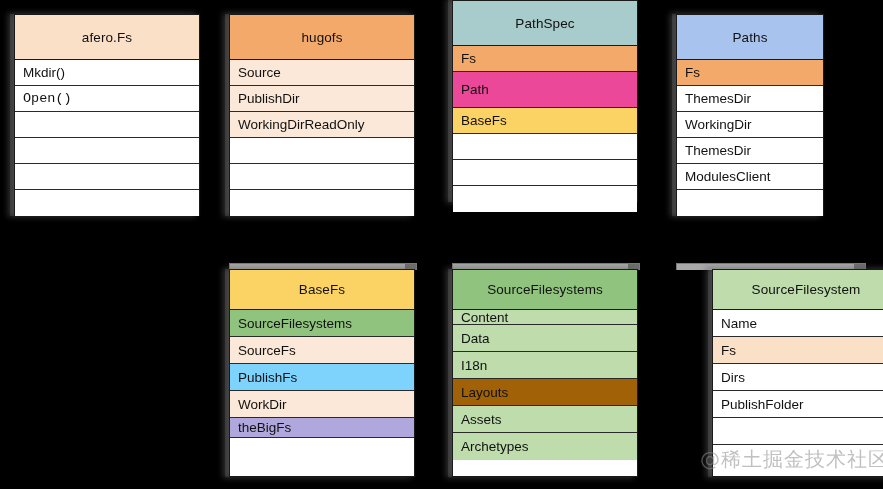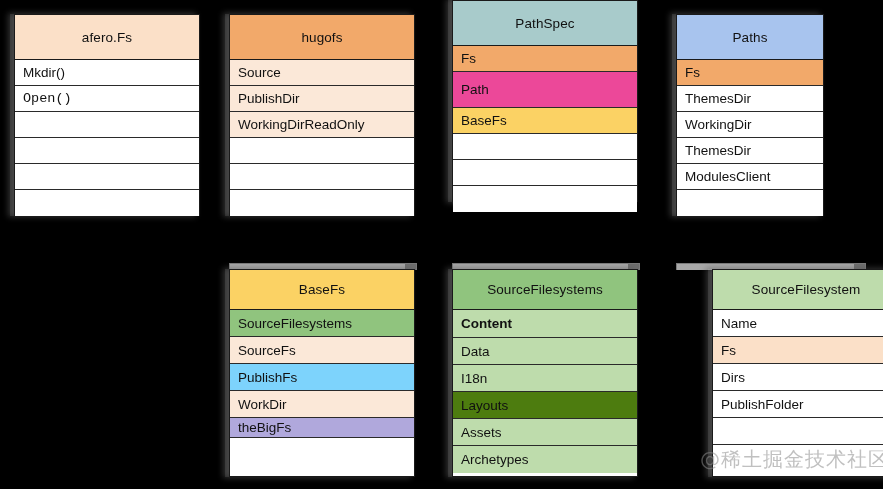--- a/index.html
+++ b/index.html
@@ -134,24 +134,24 @@
       <div class="row" style="height: 27px; background-color: rgb(255, 255, 255);"></div>
     </div>
   </div>
 
   <div class="scrollstrip" style="left:452px;top:263px;width:186px;">
     <div class="thumbend"></div>
   </div>
   <div class="cbox" style="left:452px;top:269px;width:186px;height:208px;">
     <div class="hdr" style="height: 40px; background-color: rgb(144, 196, 126);">SourceFilesystems</div>
     <div class="rows">
-      <div class="row" style="height: 28px; background-color: rgb(190, 220, 172); font-weight: bold;">Content</div>
+      <div class="row" style="height: 15px; background-color: rgb(190, 220, 172);">Content</div>
       <div class="row" style="height: 27px; background-color: rgb(190, 220, 172);">Data</div>
       <div class="row" style="height: 27px; background-color: rgb(190, 220, 172);">I18n</div>
-      <div class="row" style="height: 27px; background-color: #4d7c0f;">Layouts</div>
+      <div class="row" style="height: 27px; background-color: #a16207;">Layouts</div>
       <div class="row" style="height: 27px; background-color: rgb(190, 220, 172);">Assets</div>
       <div class="row" style="height: 27px; background-color: rgb(190, 220, 172);">Archetypes</div>
     </div>
   </div>
 
   <div class="scrollstrip" style="left:676px;top:263px;width:188px;">
     <div class="thumbend"></div>
   </div>
   <div class="cbox" style="left:712px;top:269px;width:188px;height:208px;">
     <div class="hdr" style="height: 40px; background-color: rgb(190, 220, 172);">SourceFilesystem</div>

